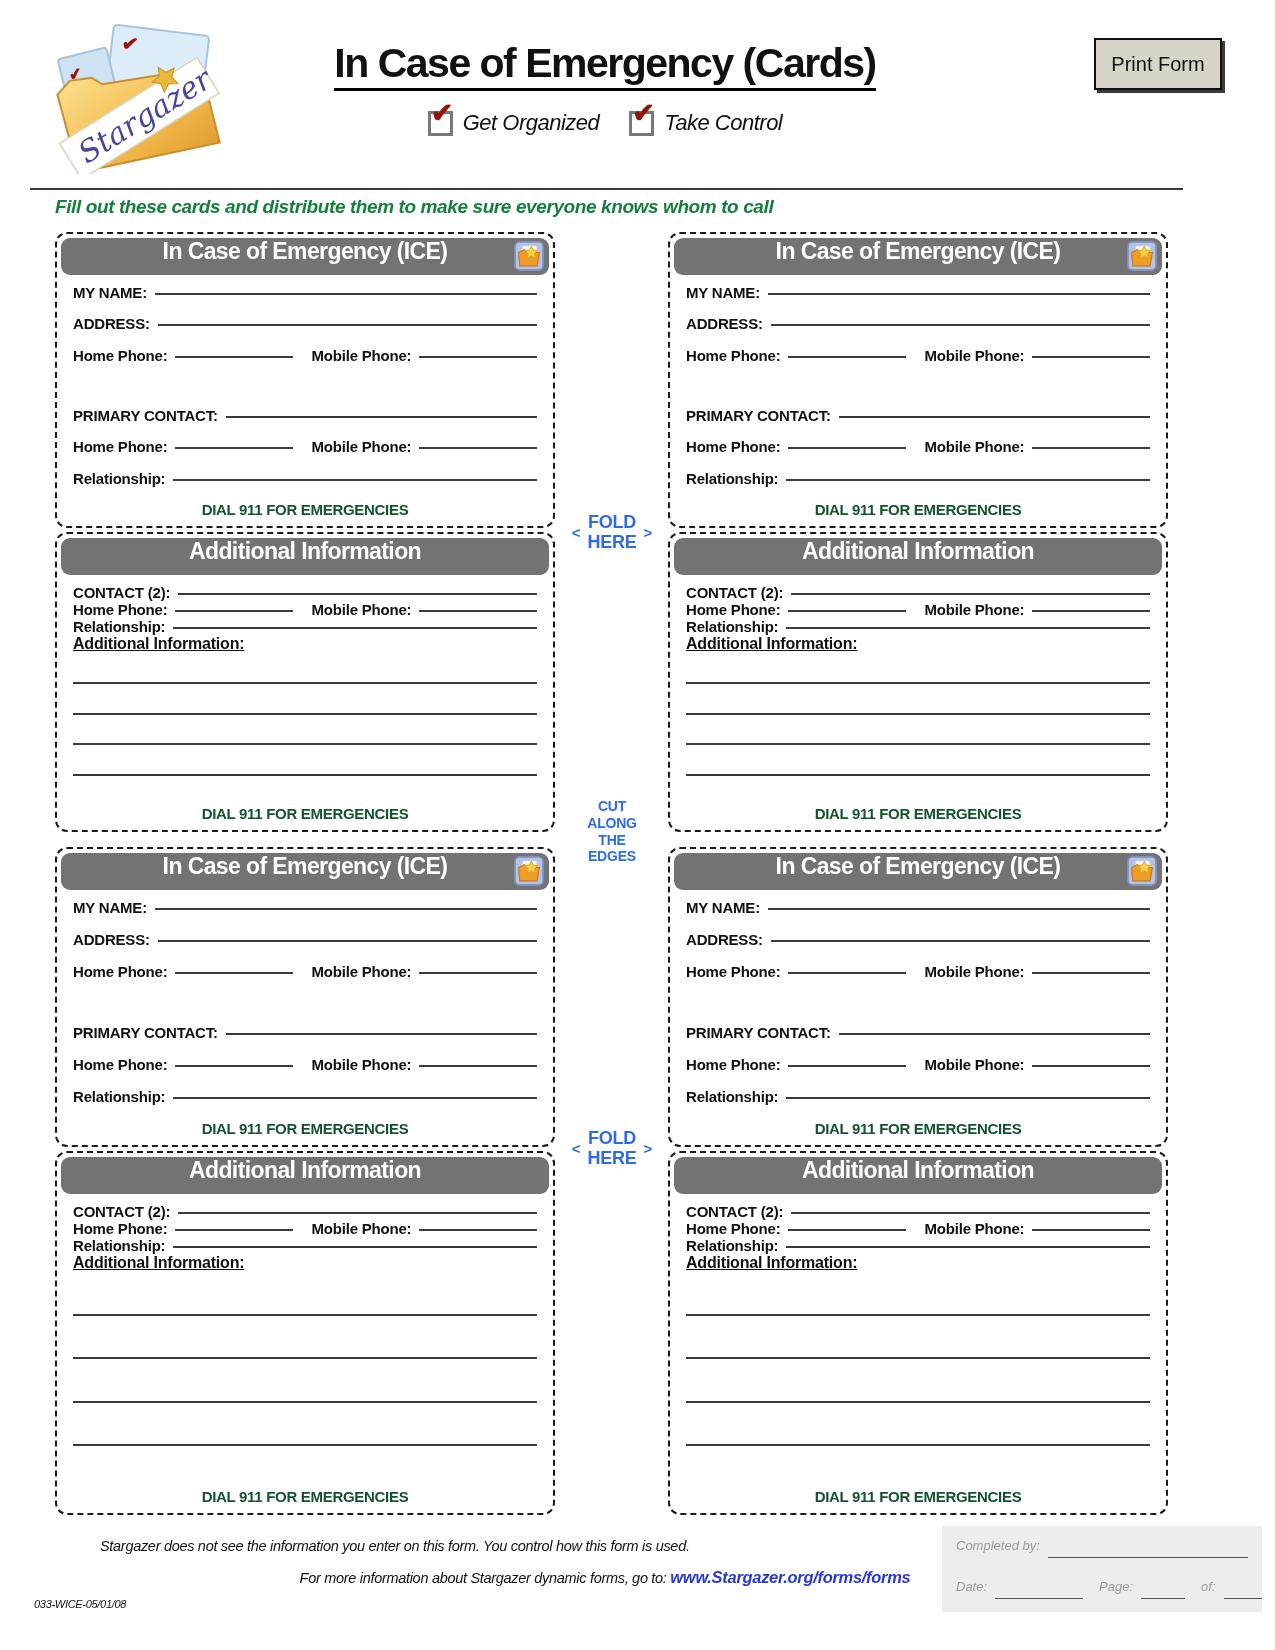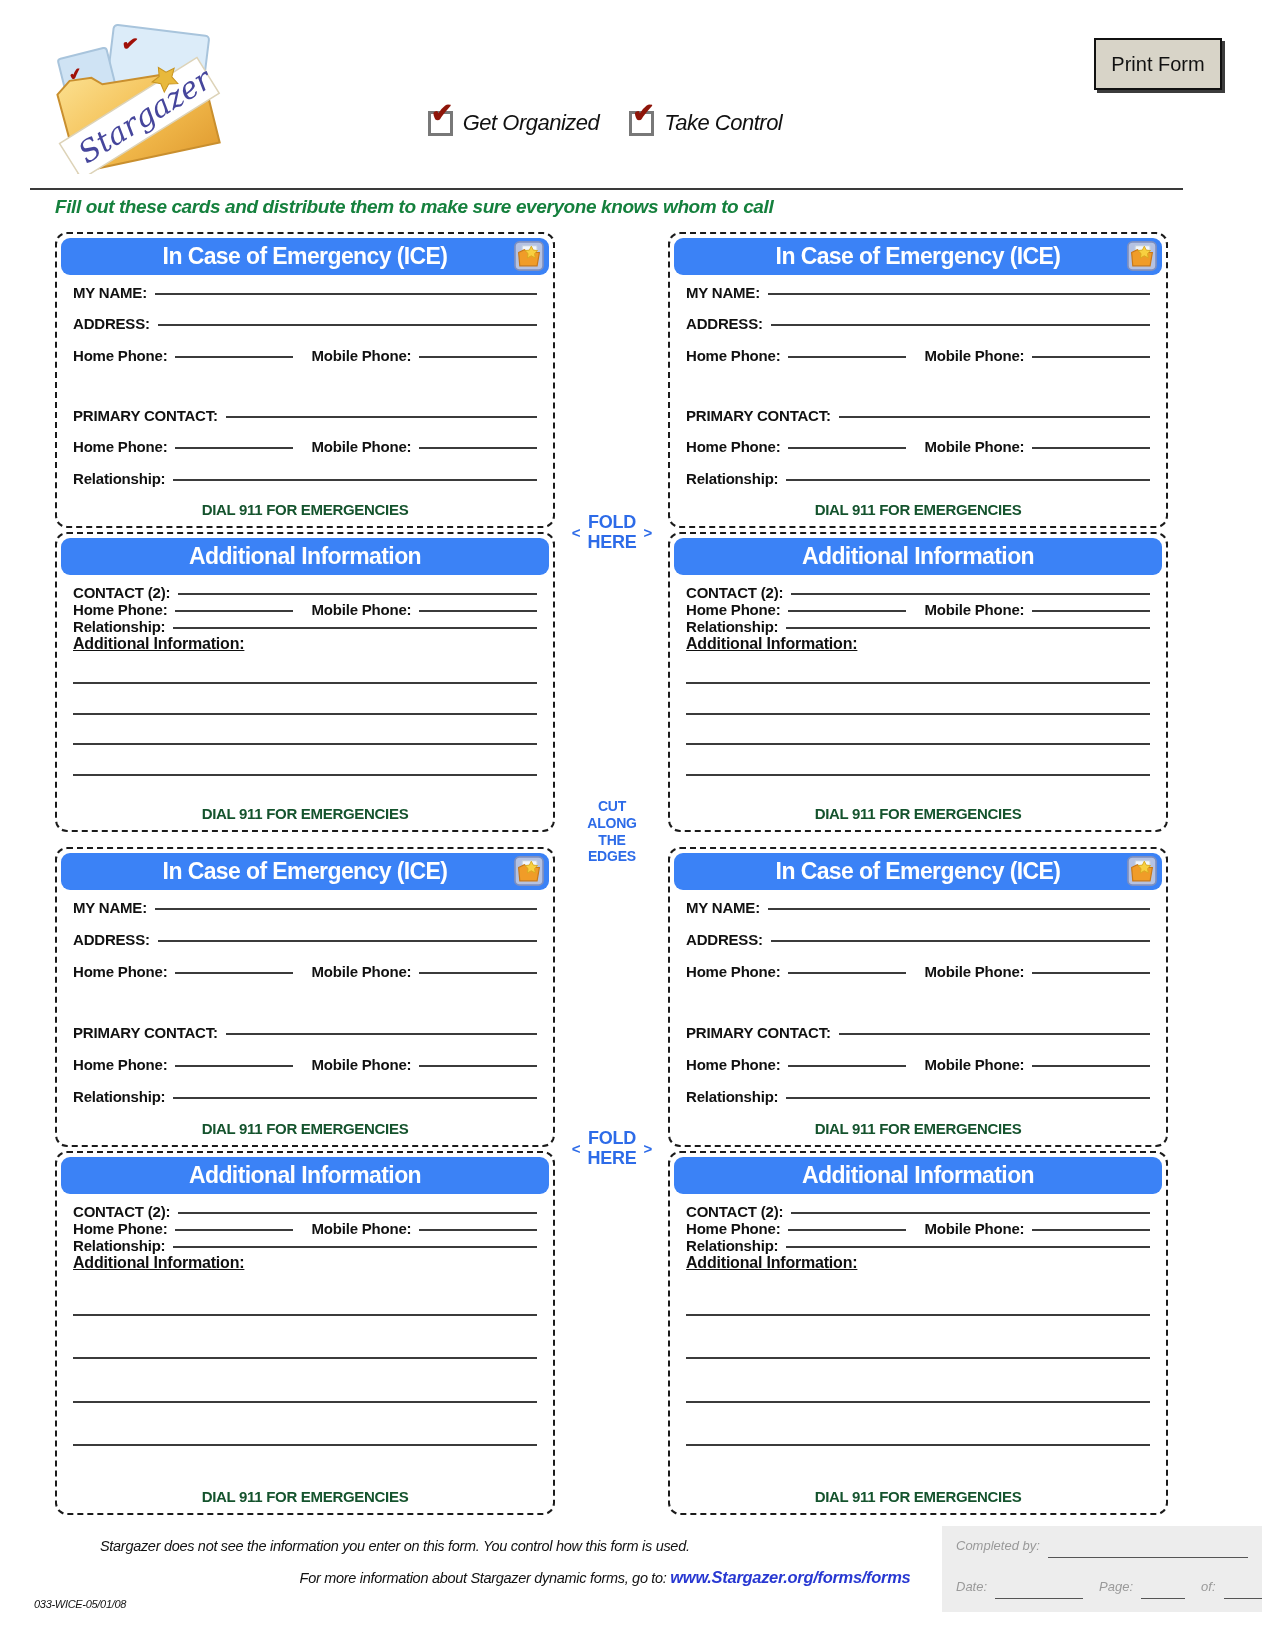--- a/index.html
+++ b/index.html
@@ -23,22 +23,22 @@
   .top-rule{position:absolute;left:30px;top:188px;width:1153px;border-top:2px solid #3a3a3a;}
   .tagline{position:absolute;left:55px;top:196px;font-size:19px;font-weight:bold;
         font-style:italic;color:#15803d;letter-spacing:-0.4px;}
 
   
   .cell{position:absolute;width:500px;display:flex;flex-direction:column;}
   .card{border:2px dashed #1a1a1a;border-radius:12px;background:#fff;box-sizing:border-box;
         padding:4px 4px 6px;display:flex;flex-direction:column;}
   .main-card{flex:0 0 auto;}
   .addl-card{flex:1;margin-top:4px;}
-  .card-header{position:relative;background:#3b82f6;border-radius:9px;min-height:37px;
-        display:flex;align-items:center;justify-content:center;}
+  .card-header{position:relative;background:#737373;border-radius:9px;min-height:37px;
+        display:flex;justify-content:center;}
   .card-title{color:#fff;font-weight:bold;font-size:23px;letter-spacing:-0.6px;}
   .hdr-icon{position:absolute;right:5px;top:3px;line-height:0;}
   .card-body{flex:1;display:flex;flex-direction:column;justify-content:space-between;
         padding:9px 12px 0;}
   .fld-row{display:flex;align-items:flex-start;font-size:15px;font-weight:bold;letter-spacing:-0.2px;}
   .line{flex:1;border-bottom:2px solid #3b3b3b;position:relative;top:9px;margin-left:8px;min-width:20px;}
   .line.short{flex:0 0 118px;}
   .ml{margin-left:18px;}
   .gap{height:14px;}
   .dial{text-align:center;color:#14532d;font-weight:bold;font-size:15px;letter-spacing:-0.3px;
@@ -98,20 +98,23 @@
         <path d="M26 62 L40 50 L62 50 L72 58 L172 56 L180 132 L36 142 Z" fill="url(#gold)" stroke="#c98f2e" stroke-width="2"></path>
       </g>
       <g transform="rotate(-32 102 96)">
         <rect x="22" y="76" width="162" height="42" fill="#ffffff" stroke="#ddd3b8" stroke-width="1.5"></rect>
         <path d="M146 64 l4 8 9 1 -6.5 6 1.5 9 -8-4.5 -8 4.5 1.5-9 -6.5-6 9-1 z" fill="#e8b93c" stroke="#c79420"></path>
         <text x="34" y="108" font-family="'DejaVu Serif', serif" font-style="italic" font-size="30" fill="#46469c">Stargazer</text>
       </g>
     </svg>
   </div>
 
+  <div class="page-title">
+    <span>In Case of Emergency (Cards)</span>
+  </div>
   <div class="print-btn">Print Form</div>
 
   <div class="cbx-row">
     <div class="cbx-item">
       <span class="cbx">
           <span class="check">✔</span>
         </span>
       <span class="cbx-label">Get Organized</span>
     </div>
     <div class="cbx-item">

